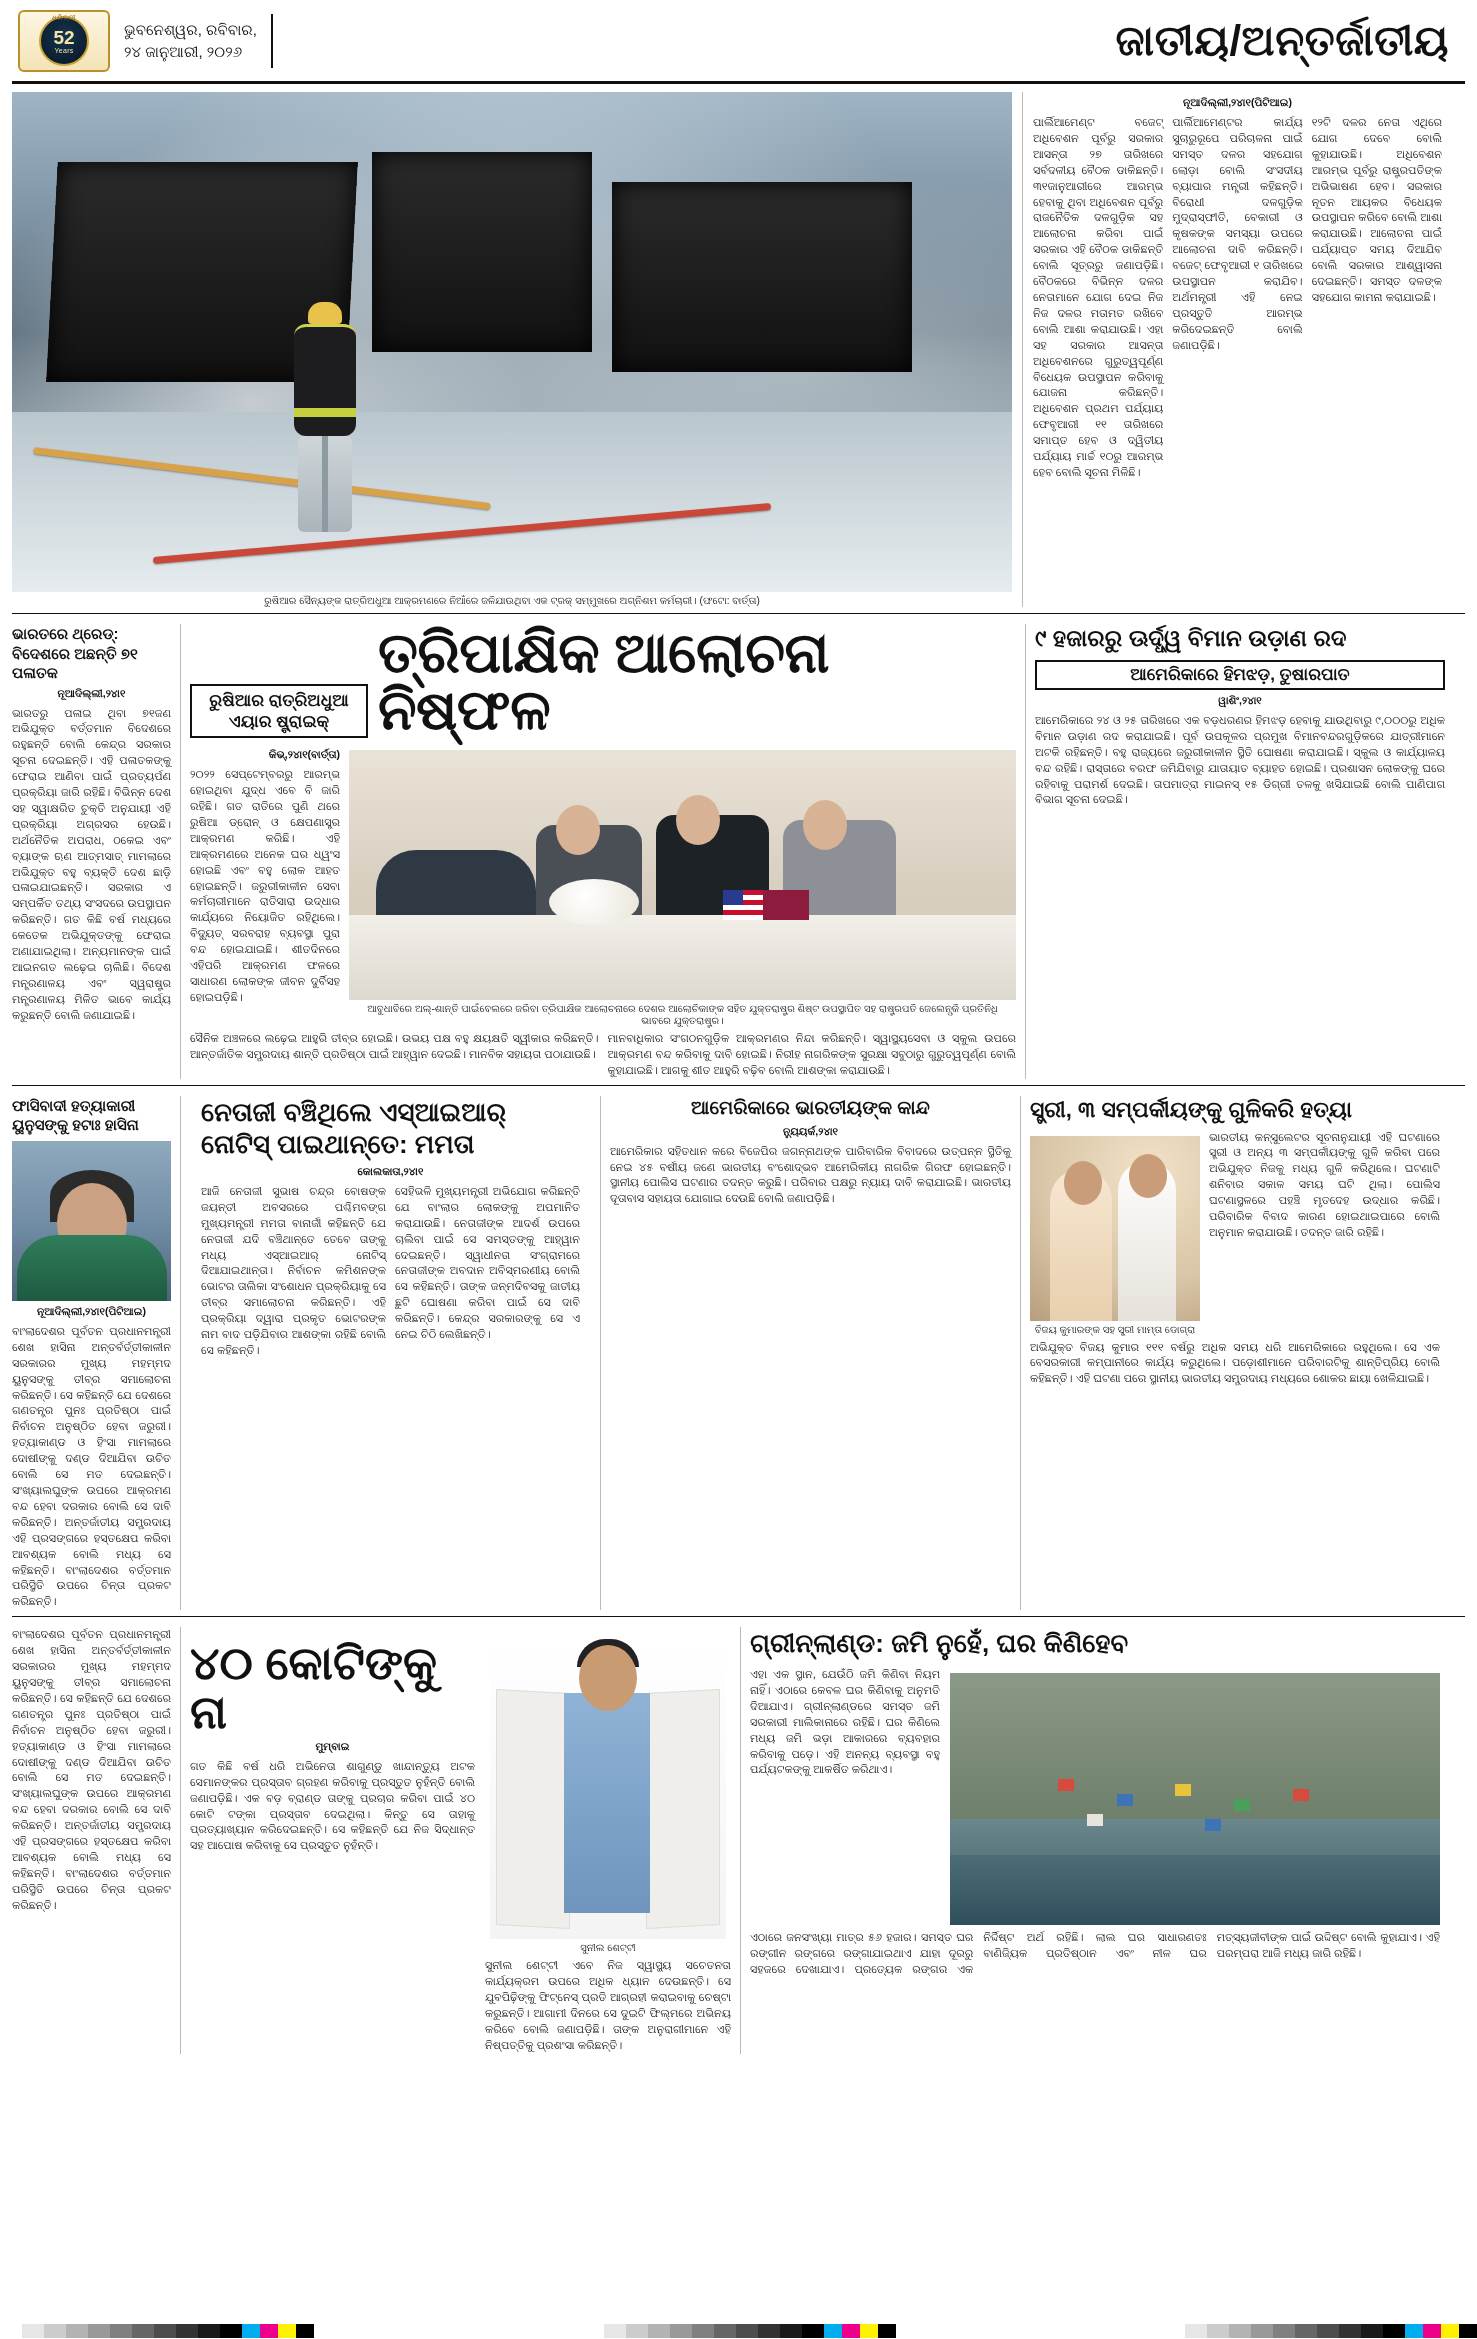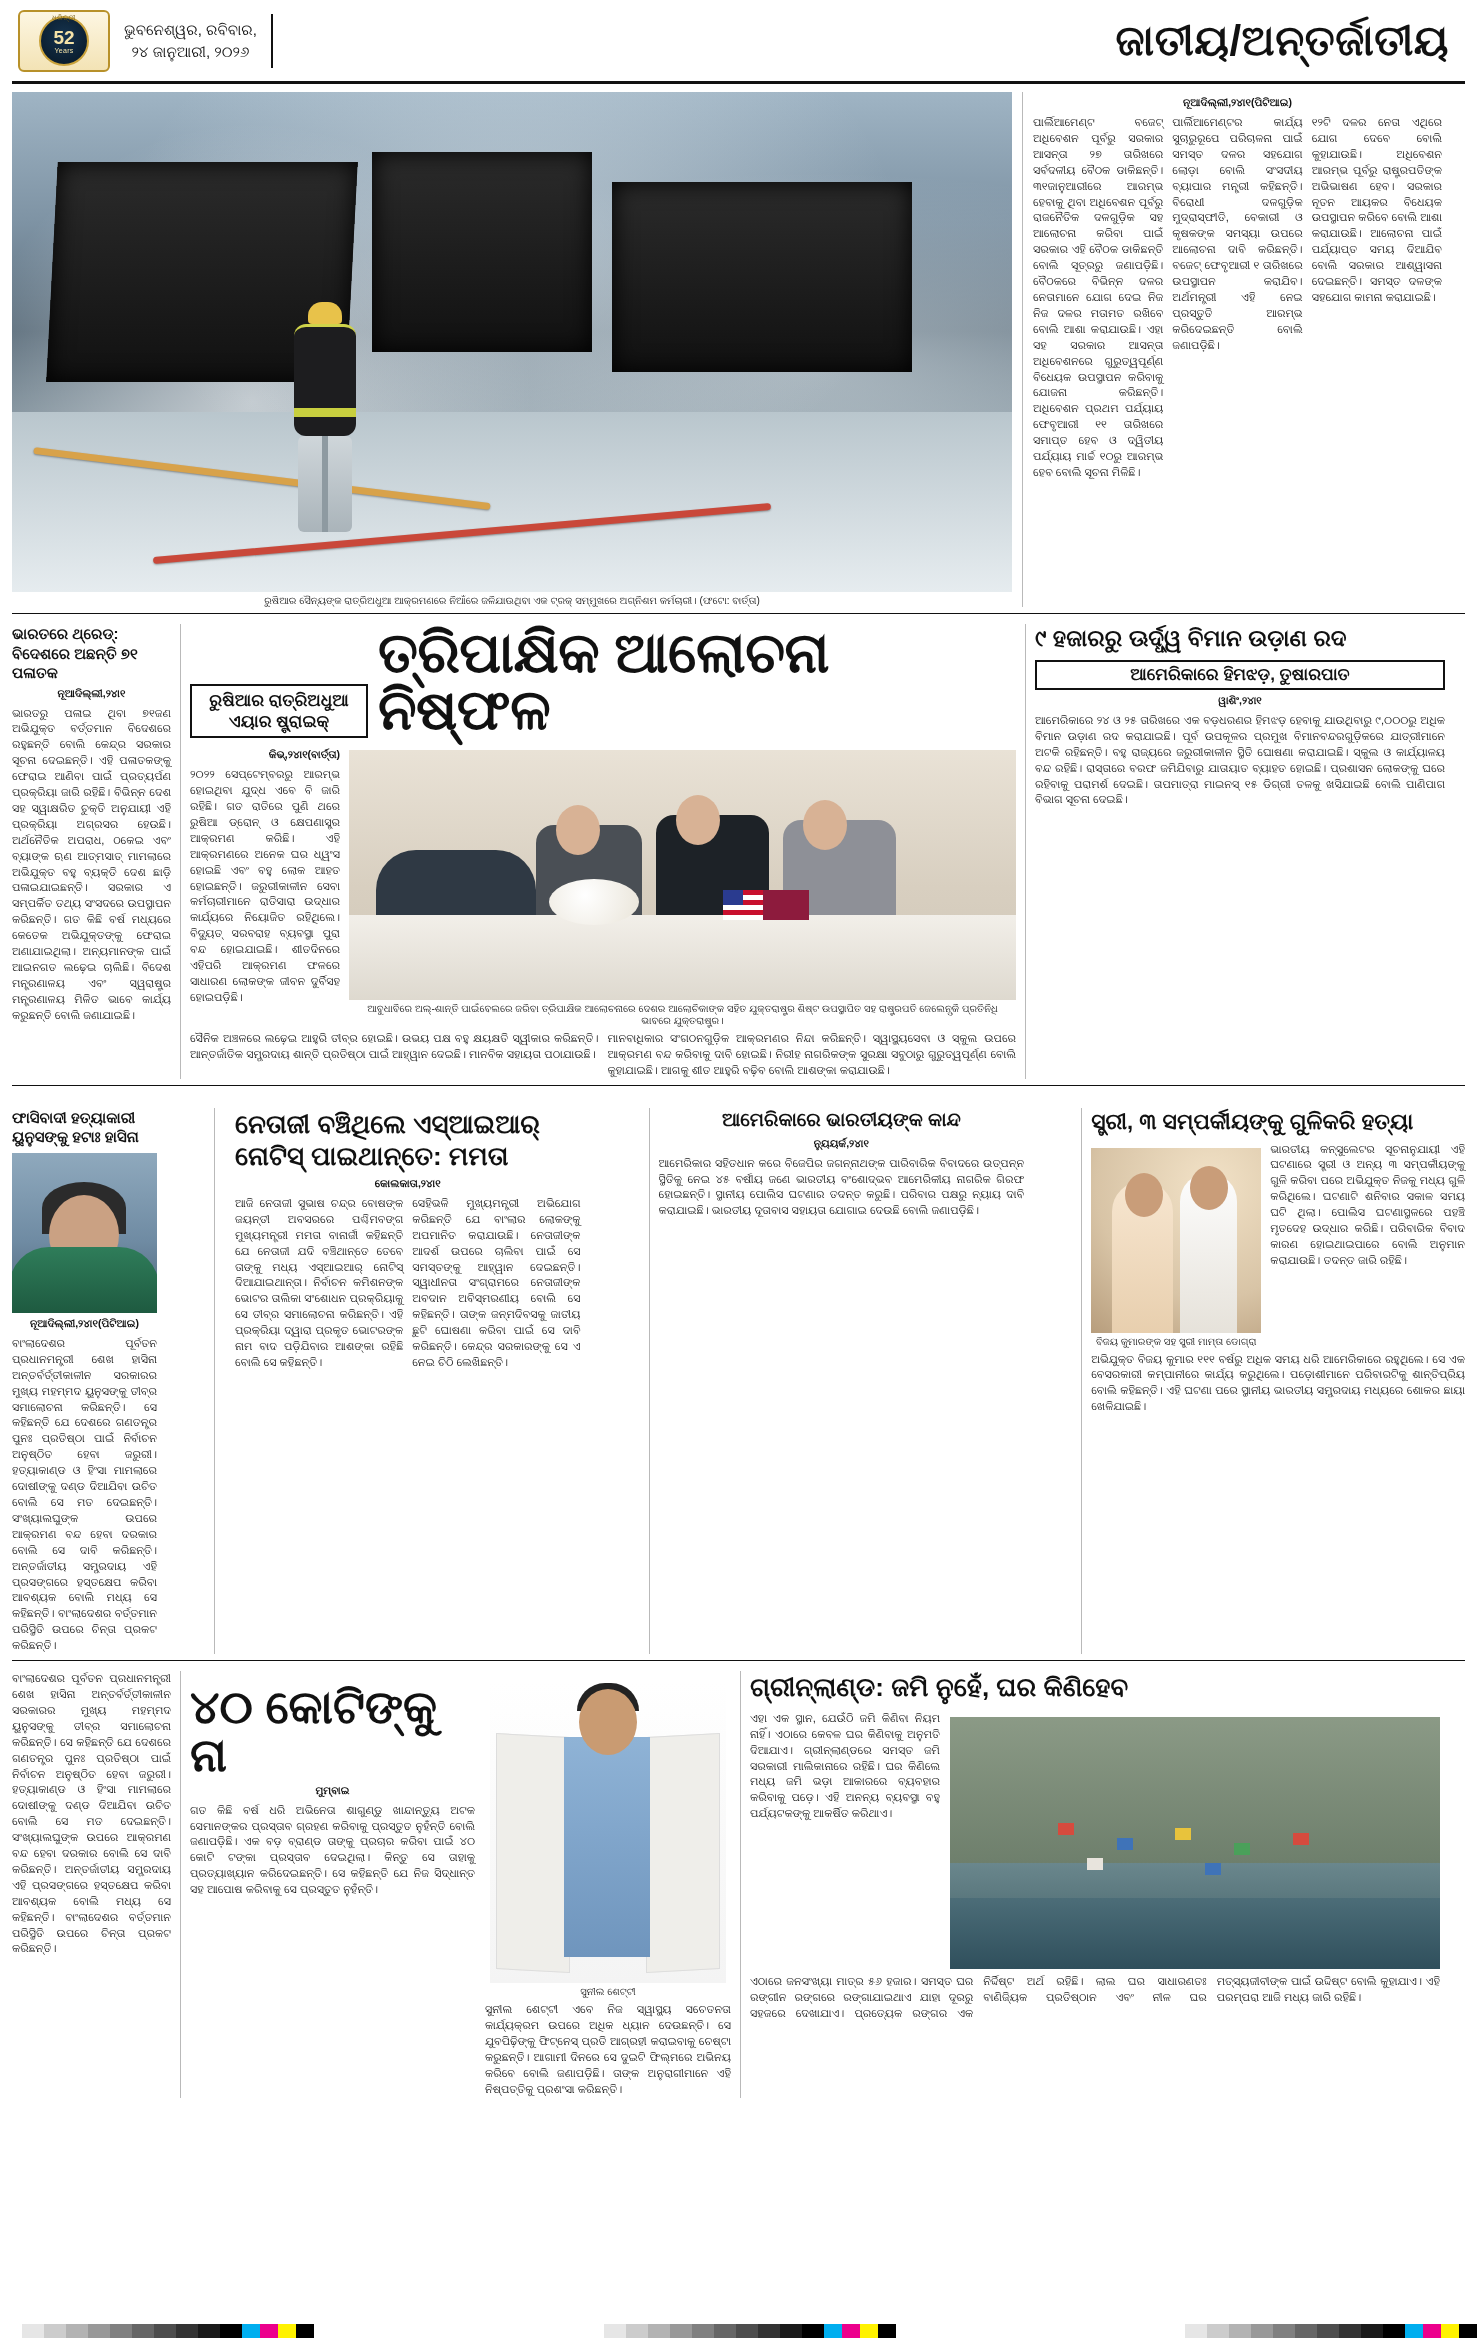--- a/index.html
+++ b/index.html
@@ -44,21 +44,21 @@
     display:flex; flex-direction:column; align-items:center; justify-content:center;
     color:#f5e3a8;
   }
   .logo-badge .num { font-size: 19px; font-weight: bold; line-height: 1; }
   .logo-badge .yrs { font-size: 7px; letter-spacing: .3px; }
   .logo-badge .topcap {
     position:absolute; top:2px; font-size:7px; color:#7a5f14; letter-spacing:.5px;
   }
   .mast-place {
     font-size: 15px; line-height: 1.45; border-right: 2px solid #111;
-    padding-right: 14px; min-height: 54px; display:flex; flex-direction:column; justify-content:center;align-items:center;
+    padding-right: 14px; min-height: 54px; display:flex; flex-direction:column; justify-content:center;
   }
   .mast-section {
     margin-left: auto;
     font-size: 42px;
     font-weight: bold;
     letter-spacing: .5px;
     padding-right: 10px;
   }
 
   
@@ -174,21 +174,21 @@
   .photo-meet .flagQA { left:62%; background:#8d1b3d; }
   .photo-meet .vase {
     position:absolute; left:30%; bottom:30%; width:90px; height:46px; border-radius:50%;
     background: radial-gradient(circle at 40% 35%, #fff, #e9e4d8);
   }
 
   .small-head { font-size: 15px; font-weight:bold; line-height:1.3; }
   .mid-head-2 { font-size: 26px; font-weight:bold; line-height:1.25; }
 
   
-  .third-block { display:flex; margin-top:22px;gap:48px; }
+  .third-block { display:flex; margin-top:10px; }
   .tb-a { width: 168px; padding-right:9px; }
   .tb-b { width: 420px; padding: 0 20px; }
   .tb-c { width: 420px; padding: 0 9px; }
   .tb-d { width: 420px; padding-left: 9px; }
 
   .photo-portrait {
     width: 100%; height: 160px; margin: 6px 0 4px;
     background: linear-gradient(180deg,#8fa9bd, #6f8ba3 55%, #4d6478);
     position: relative; overflow:hidden;
   }

